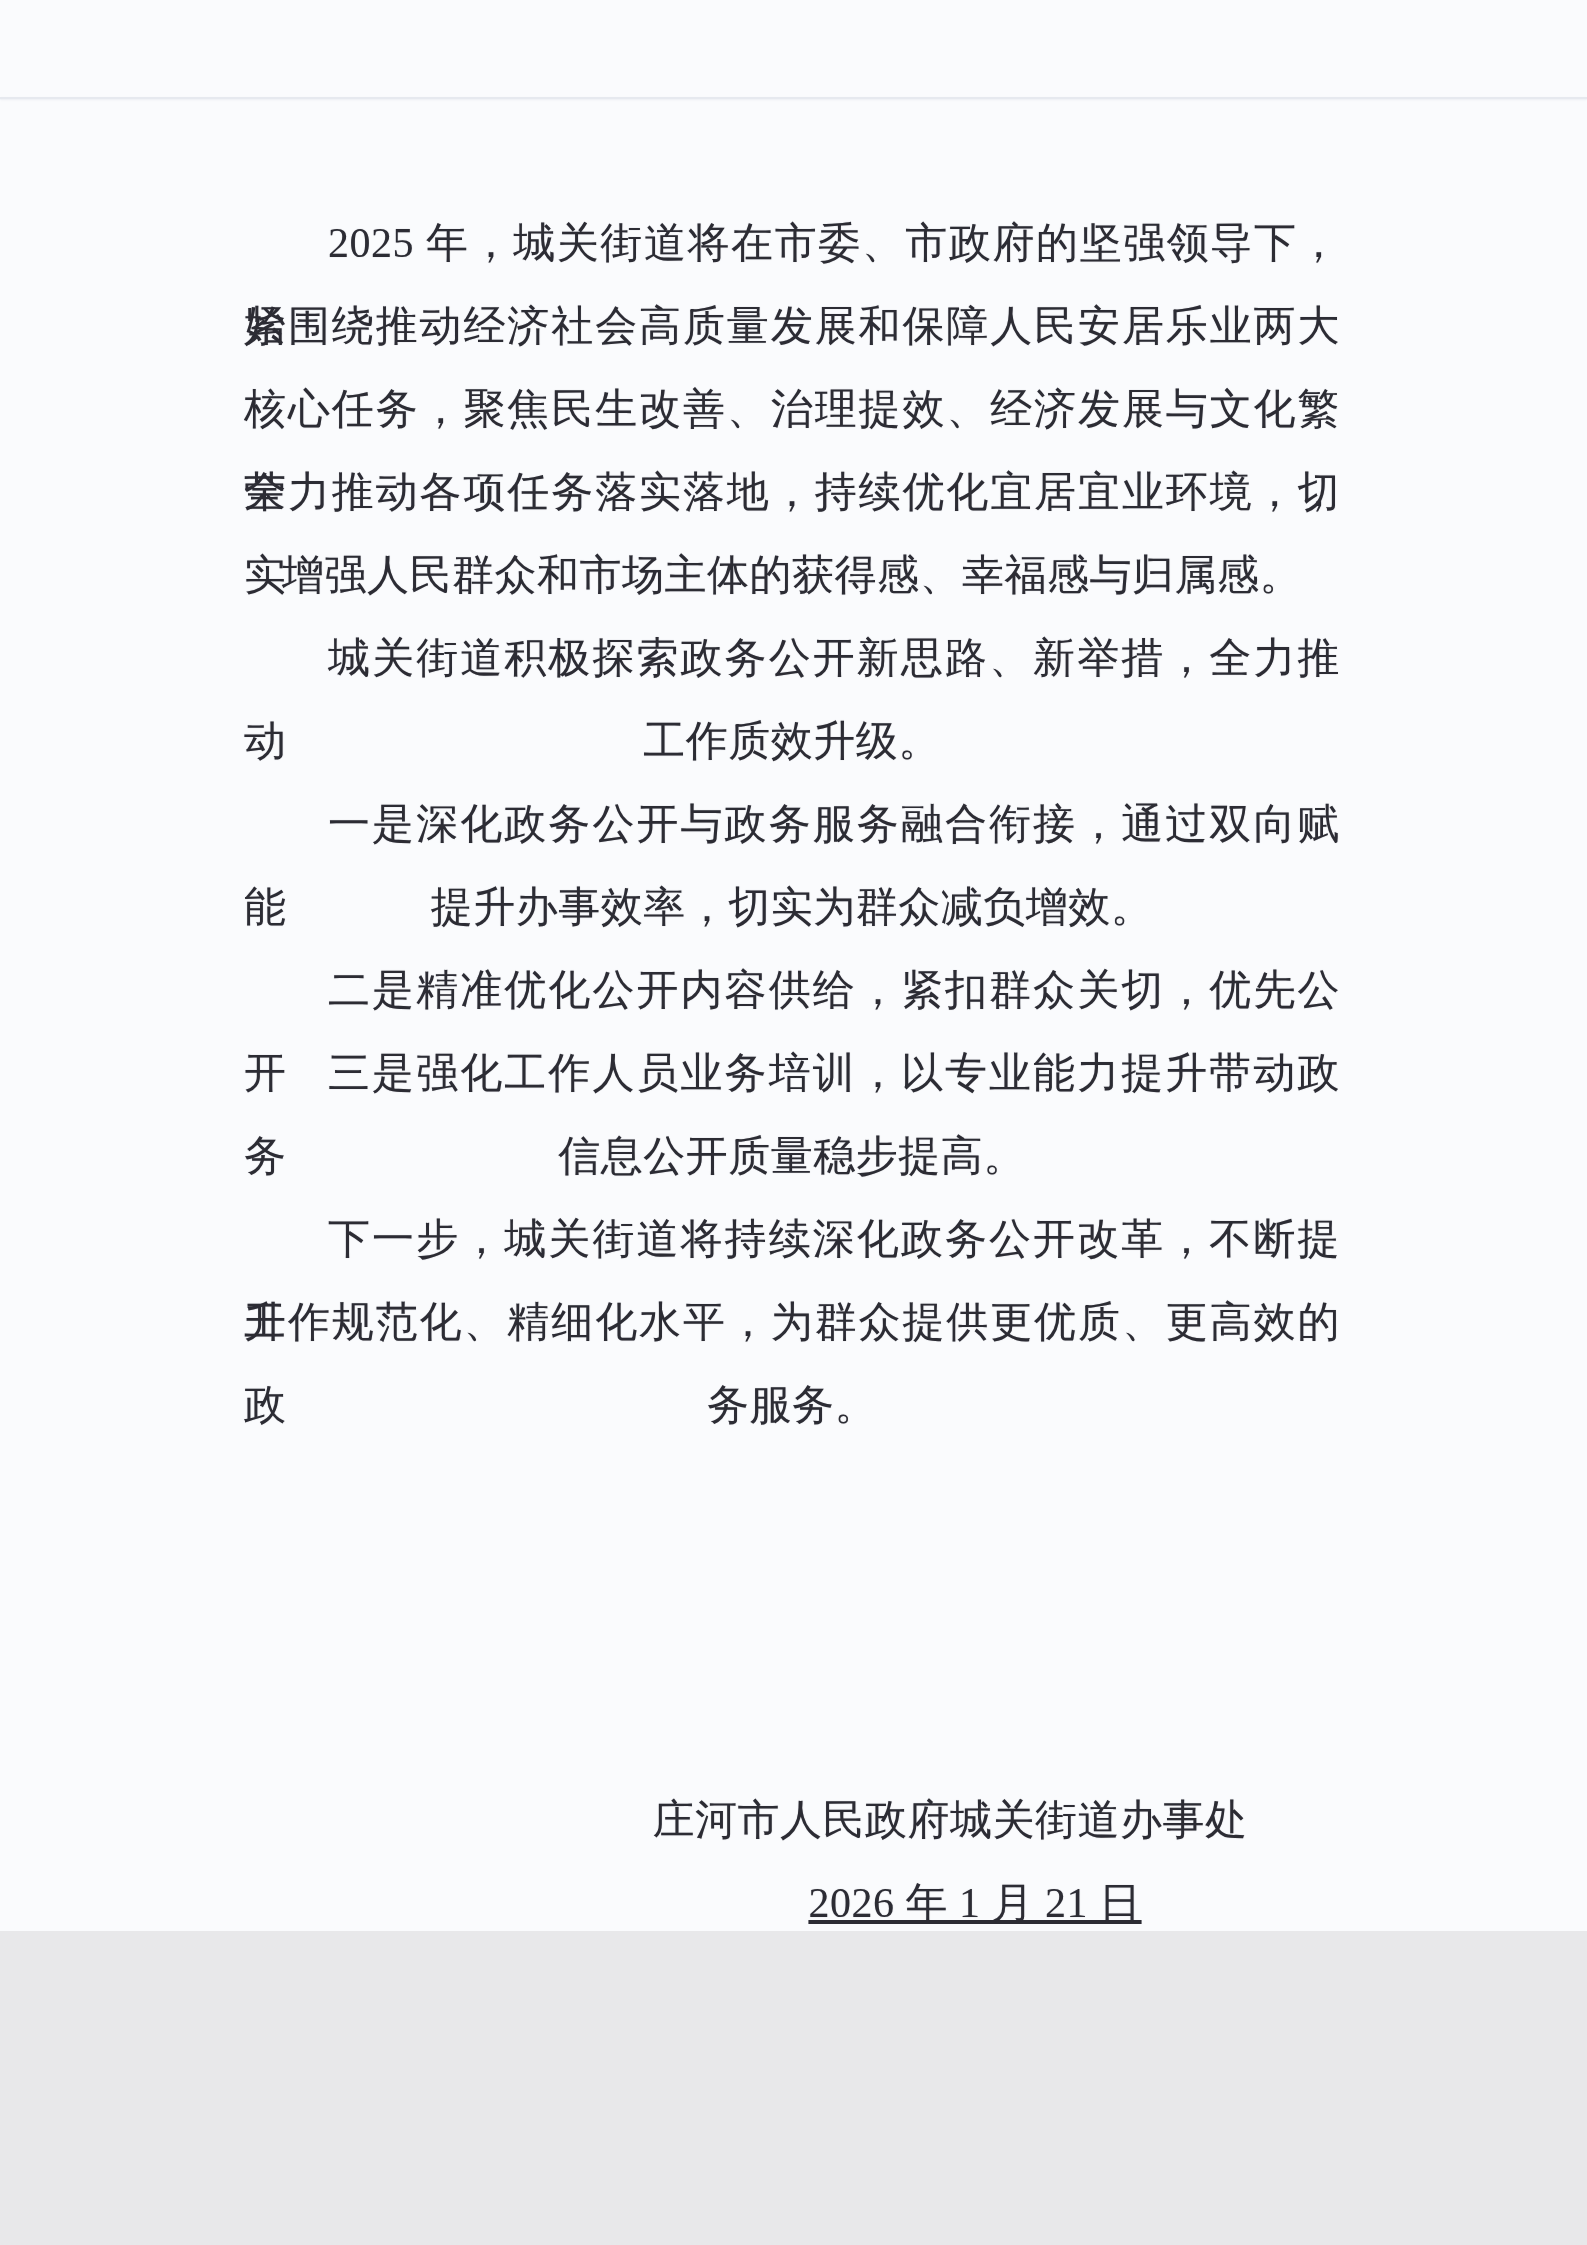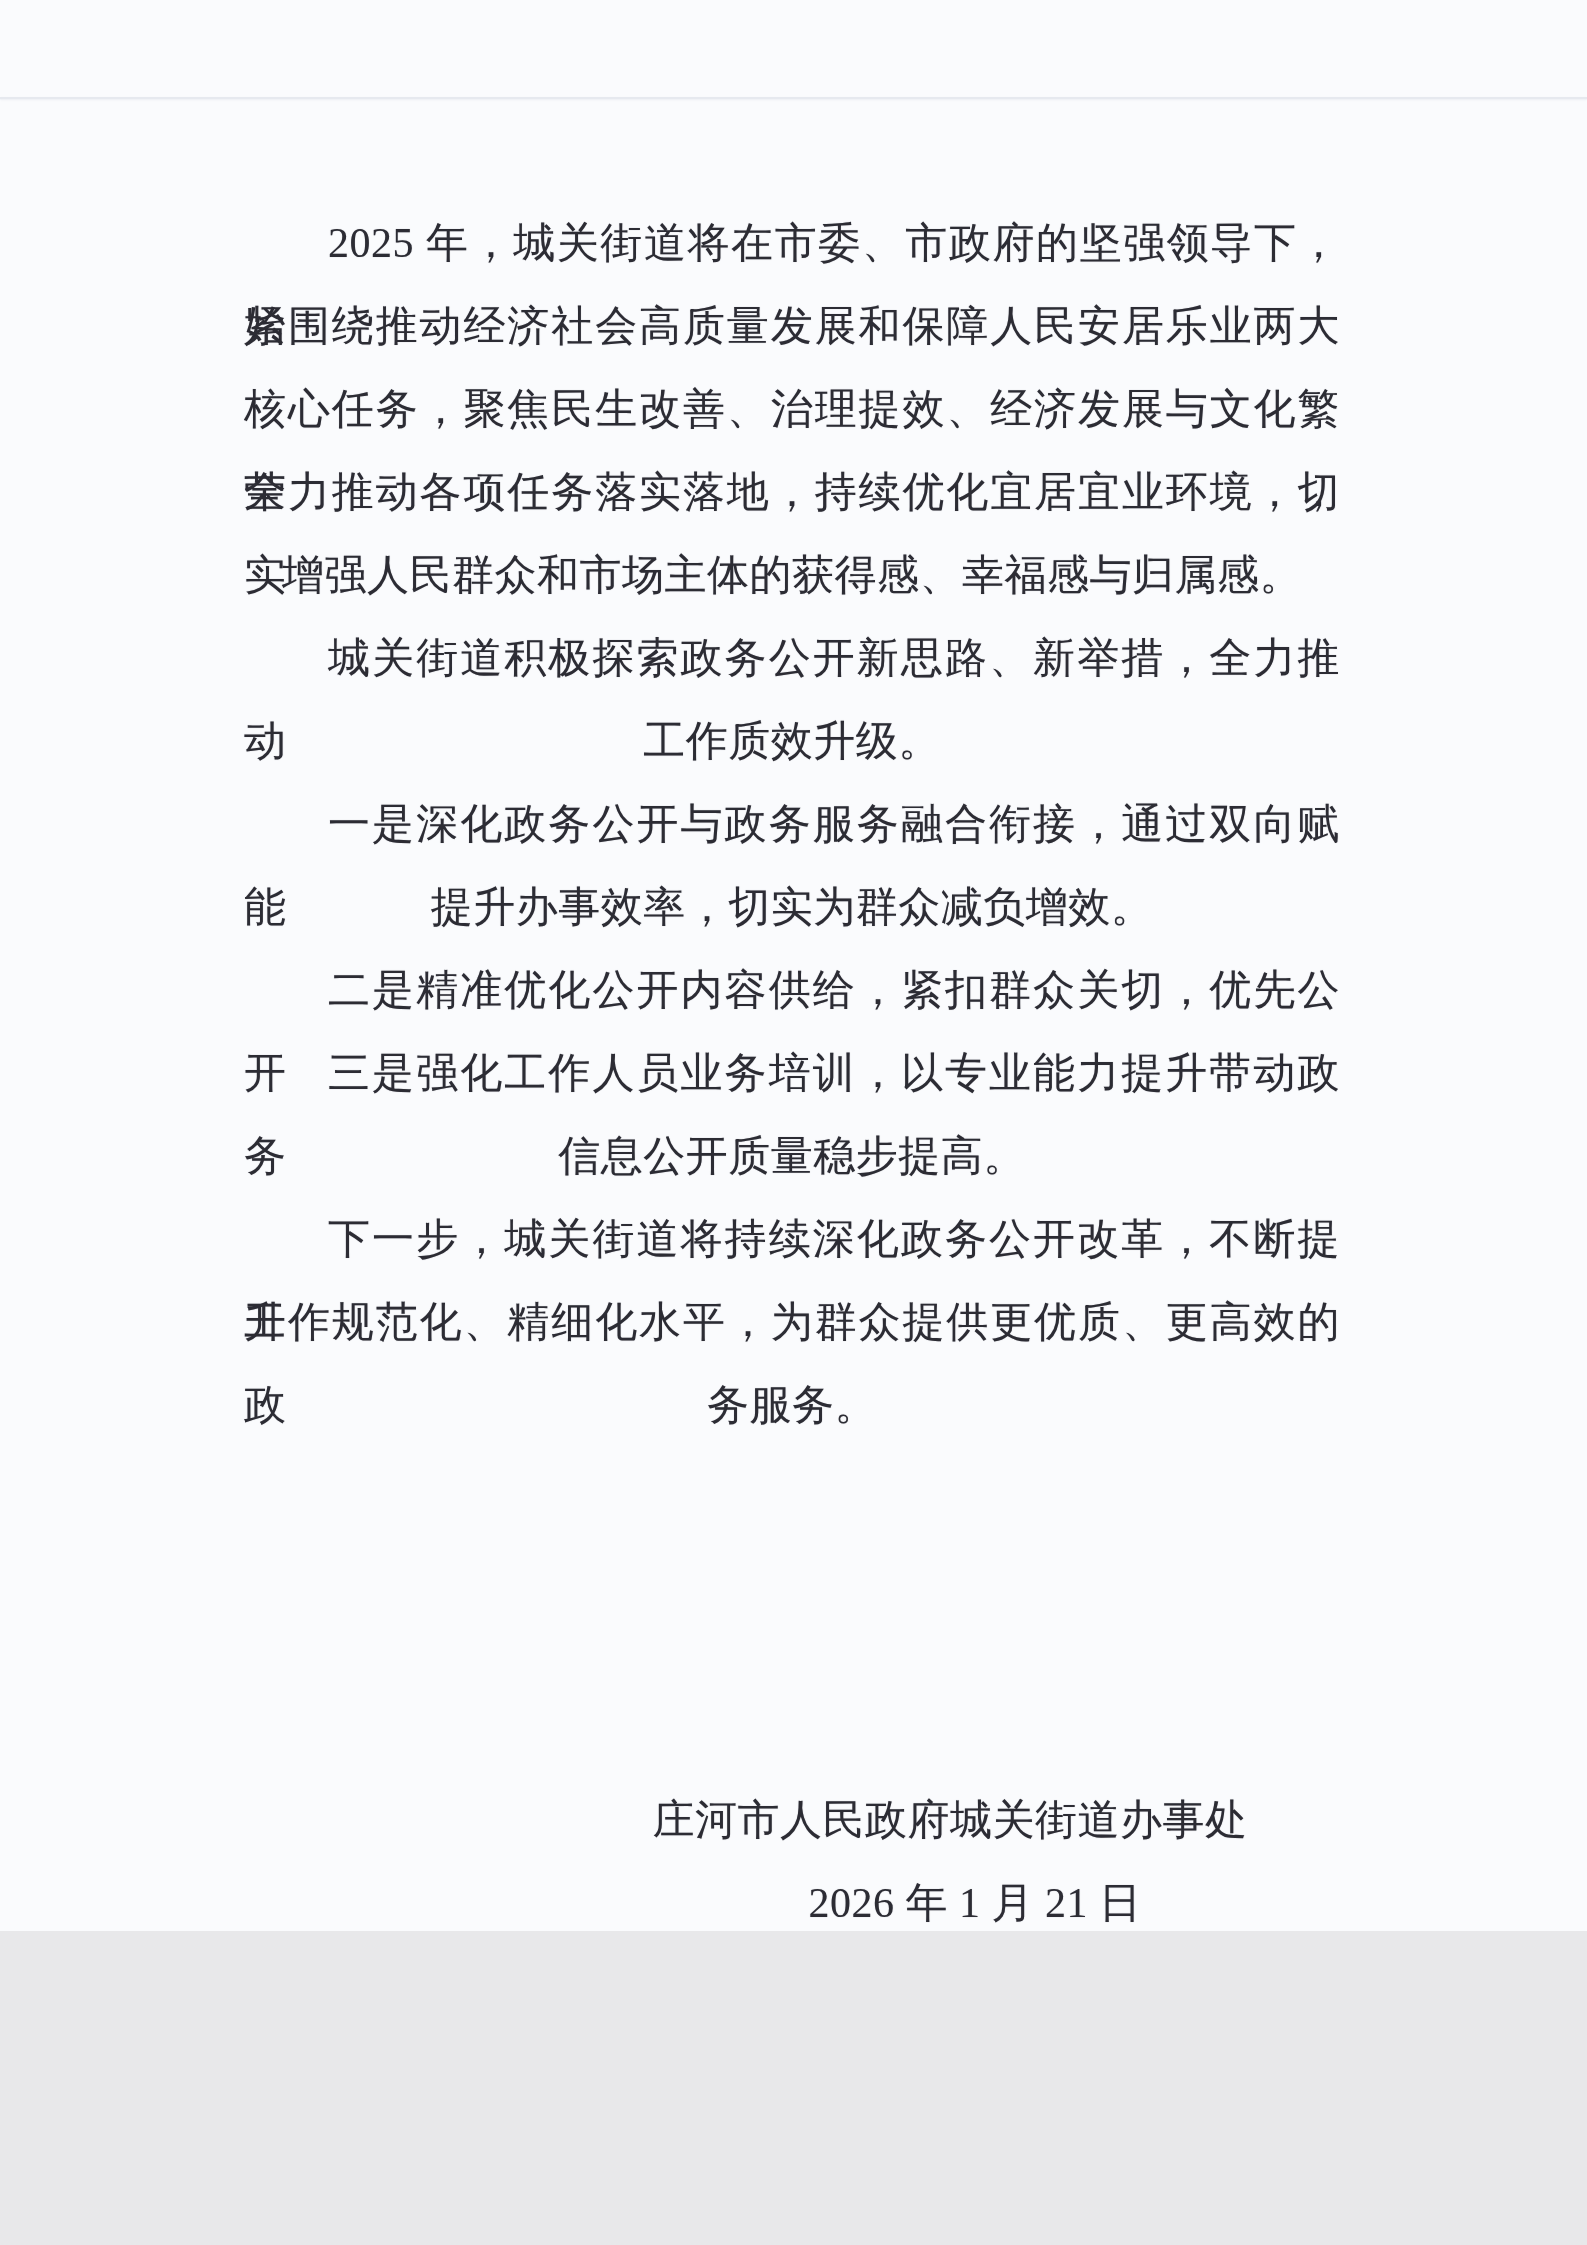--- a/index.html
+++ b/index.html
@@ -64,20 +64,21 @@
     top: 1779px;
     width: 1096px;
     font-size: 42px;
   }
   .sig-org {
     padding-left: 316px;
   }
   .sig-date {
     text-align: center;
     padding-left: 366px;
+    text-decoration: underline;
   }
   .footer {
     position: absolute;
     left: 0;
     right: 12px;
     top: 2054px;
     height: 52px;
     line-height: 52px;
     text-align: center;
     font-size: 27px;

